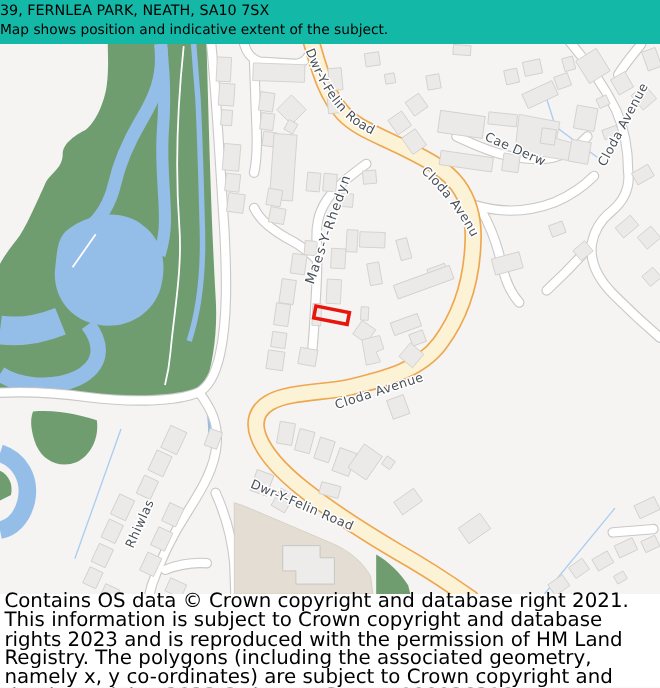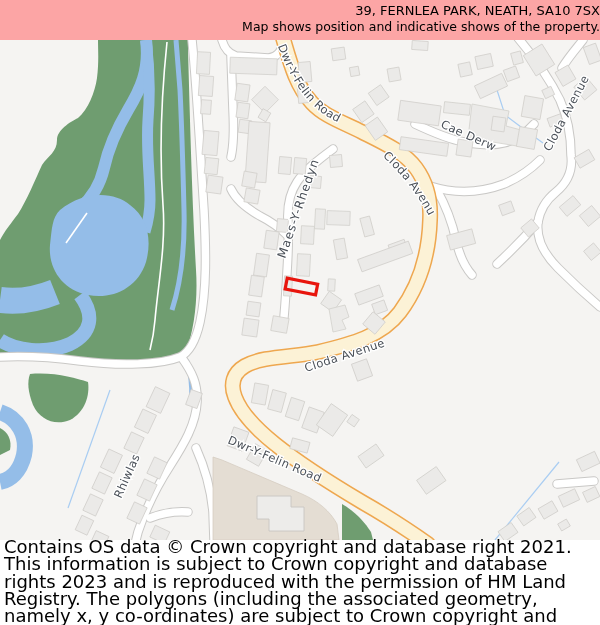--- a/index.html
+++ b/index.html
@@ -1,17 +1,17 @@
 <!DOCTYPE html>
 <html style="--map_background: #f5f4f2; --woodland: #6f9d70; --water: #94bde8; --stream: #a9cdf2; --road_primary: #fcf2d6; --road_primary_casing: #eea74f; --building: #ebeae8; --school_grounds: #e4ddd3; --property_outline: #e8150d;"><head>
 <meta charset="utf-8">
 <style>
   html,body{margin:0;padding:0;}
   body{width:600px;height:625px;background:#ffffff;font-family:"DejaVu Sans","Liberation Sans",sans-serif;position:relative;overflow:hidden;}
-  .header{position:absolute;top:0;left:0;width:600px;height:40px;background:#fca5a5;text-align:right;z-index:3;}
+  .header{position:absolute;top:0;left:0;width:600px;height:40px;background:#14b8a6;text-align:left;z-index:3;}
   .map-title{font-size:13px;color:#000;margin-top:3px;line-height:16px;}
   .map-subtitle{font-size:12.5px;color:#000;line-height:16px;}
   .map-wrap{position:absolute;top:40px;left:0;width:600px;height:500px;z-index:1;}
   .footer{position:absolute;top:538px;left:4px;width:593px;font-size:18px;line-height:17.3px;color:#000;text-align:left;z-index:3;}
   svg{display:block;}
   .land{fill:var(--map_background,#f5f4f2);}
   .wood{fill:var(--woodland,#6f9d70);}
   .water-f{fill:var(--water,#94bde8);}
   .water-s{stroke:var(--water,#94bde8);fill:none;}
   .stream{stroke:var(--stream,#a9cdf2);stroke-width:1.2;fill:none;}
@@ -25,21 +25,21 @@
   .trail{stroke:#ffffff;stroke-width:1.6;fill:none;}
   .street-label{fill:#4a5058;stroke:#ffffff;stroke-width:2.6px;paint-order:stroke;font-family:"DejaVu Sans","Liberation Sans",sans-serif;font-size:11.5px;letter-spacing:0.4px;}
   .street-label.big{font-size:12px;letter-spacing:1.1px;}
   .marker{fill:none;stroke:var(--property_outline,#e8150d);stroke-width:3.2;}
 </style>
 </head>
 <body>
 
 <div class="header">
   <div class="map-title">39, FERNLEA PARK, NEATH, SA10 7SX</div>
-  <div class="map-subtitle">Map shows position and indicative shows of the property.</div>
+  <div class="map-subtitle">Map shows position and indicative extent of the subject.</div>
 </div>
 
 <div class="map-wrap">
 <svg width="600" height="500" viewBox="0 40 600 500" xmlns="http://www.w3.org/2000/svg">
 
   <rect class="land" x="0" y="40" width="600" height="500"></rect>
 
   <g>
     <path class="wood" d="M 98,40 L 188,40 L 188,50 C 190,120 192,200 196,270 C 198,300 194,330 186,352 C 184,358 180,361 174,362 C 130,366 80,362 40,360 C 25,359 10,358 0,358 L 0,240 C 4,232 12,222 18,214 C 26,202 36,178 42,165 C 48,156 57,152 57,140 C 57,130 70,122 78,118 C 88,110 95,92 97,78 C 99,62 98,50 98,40 Z"></path>
     <path class="wood" d="M 30,374 C 55,372 75,378 88,382 C 90,395 85,412 70,420 C 55,426 40,420 33,405 C 28,392 27,382 30,374 Z"></path>

